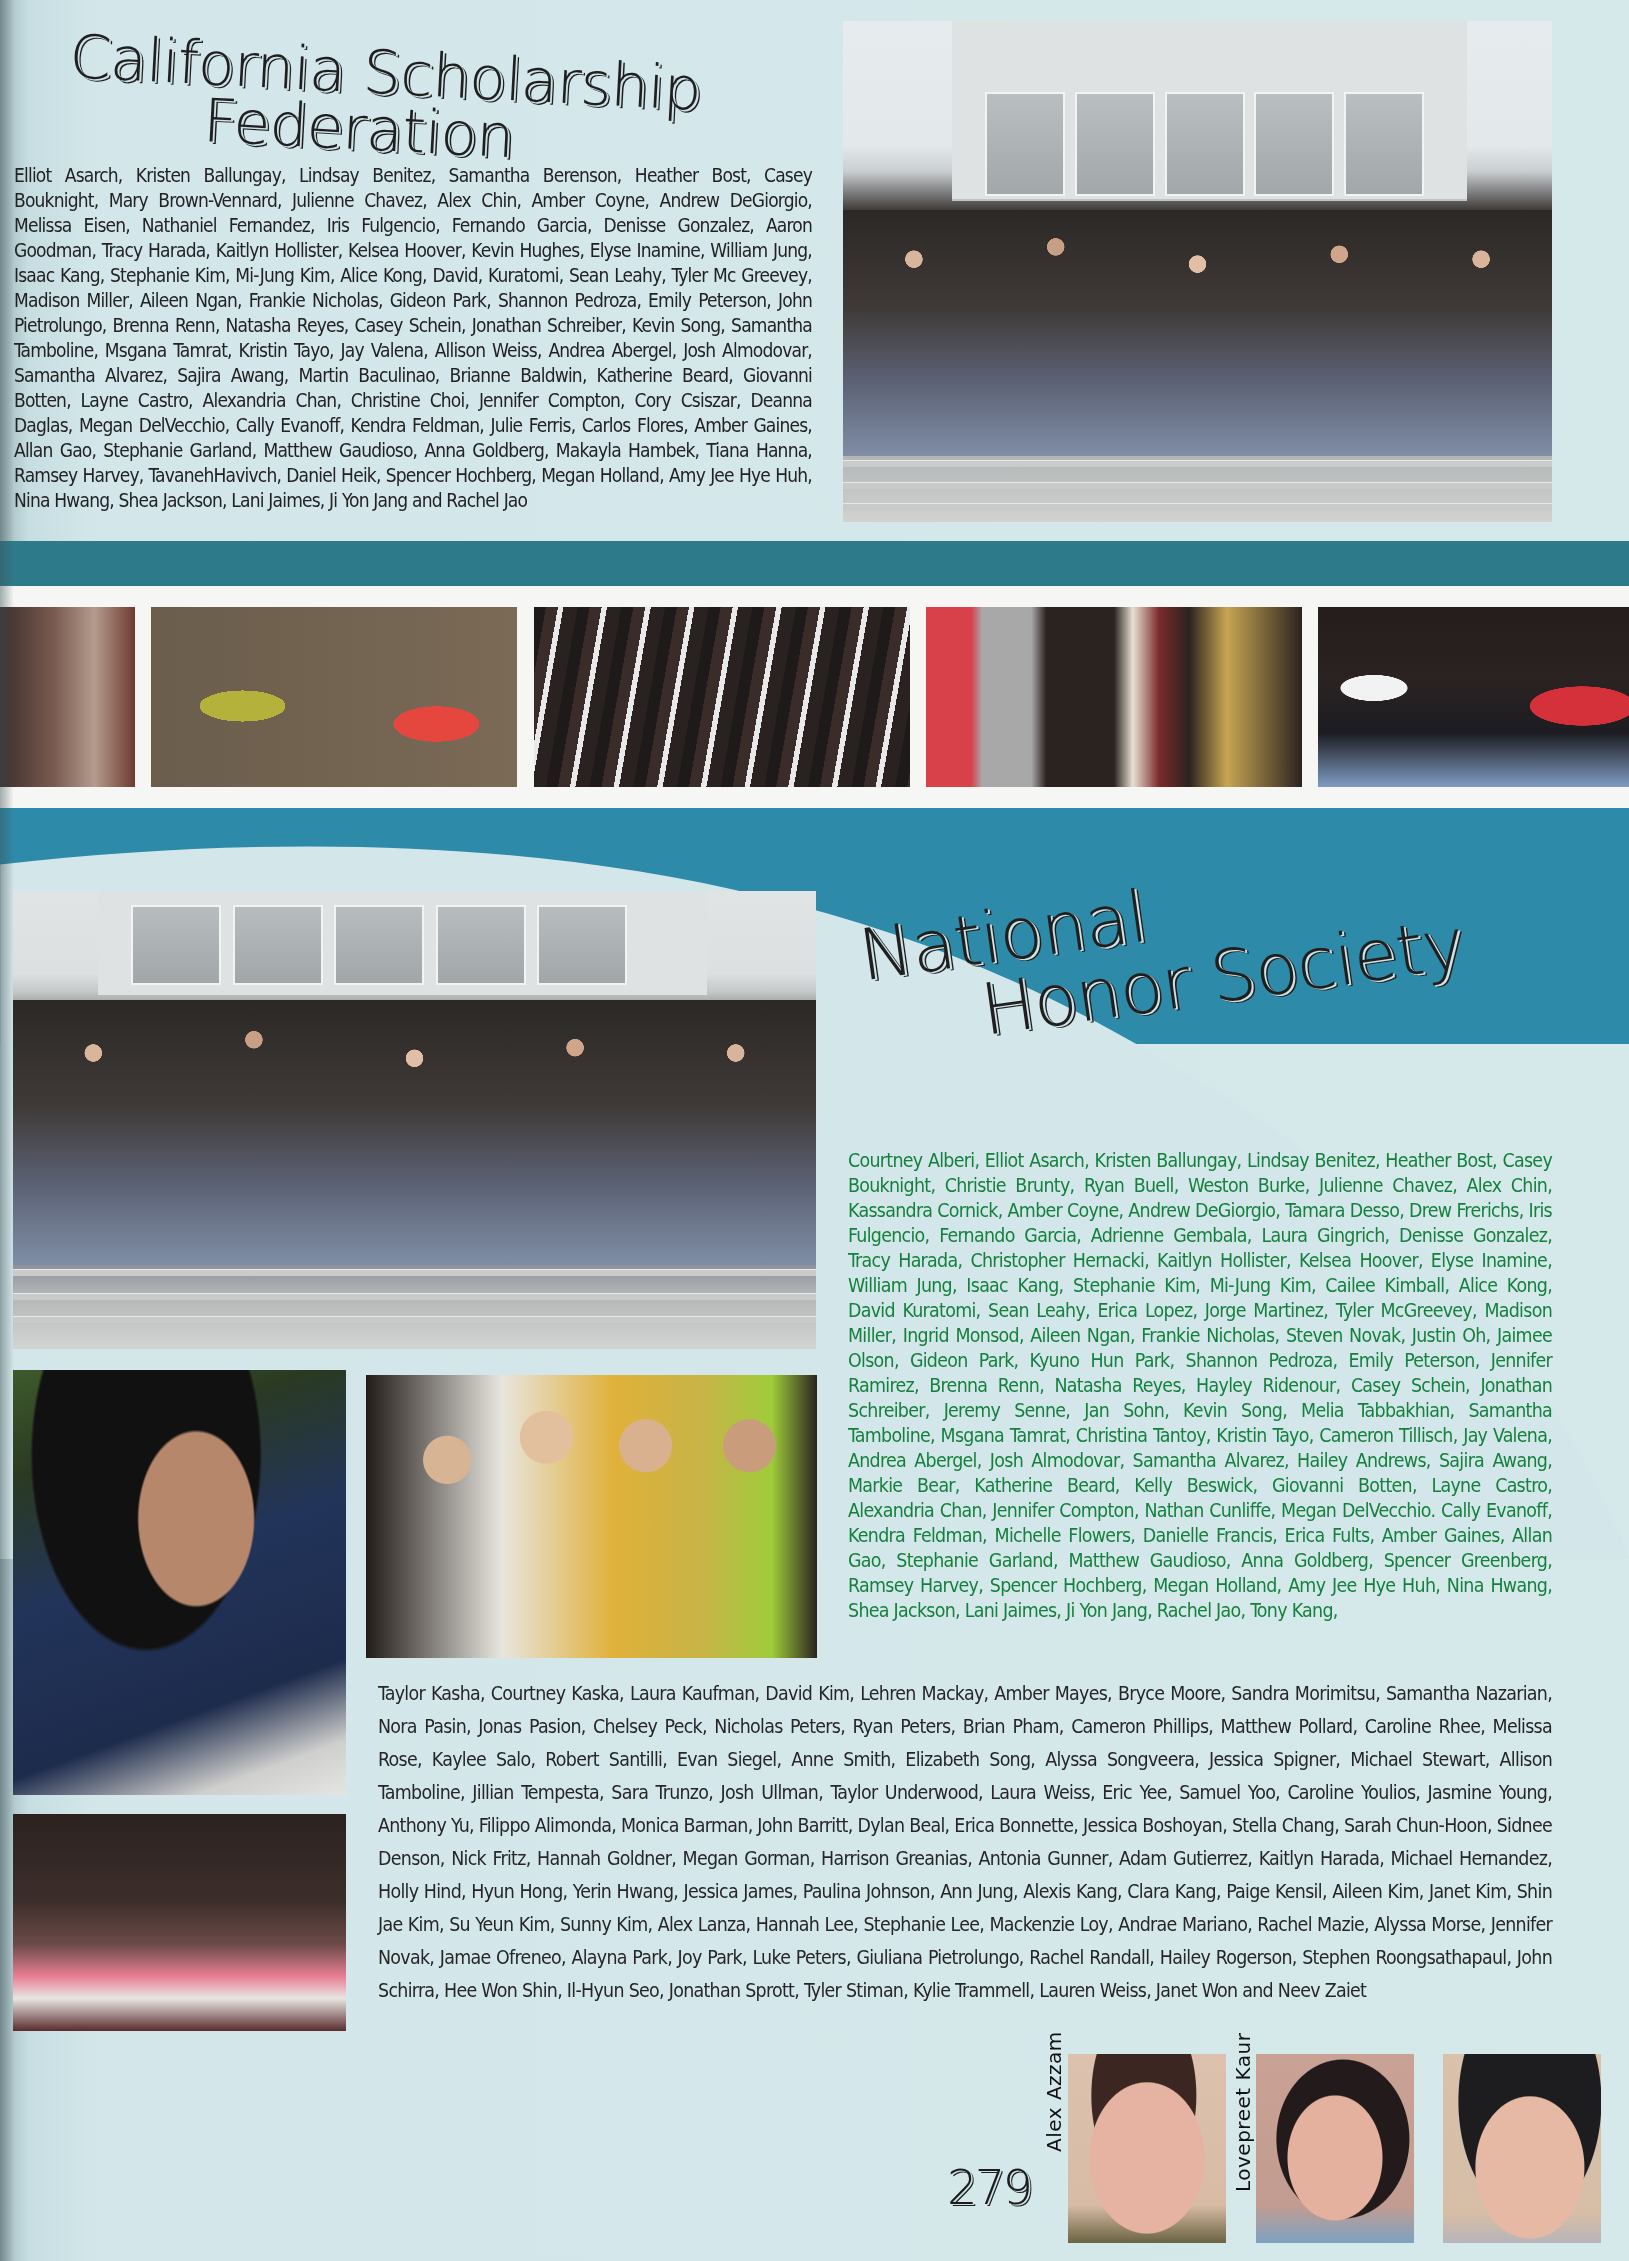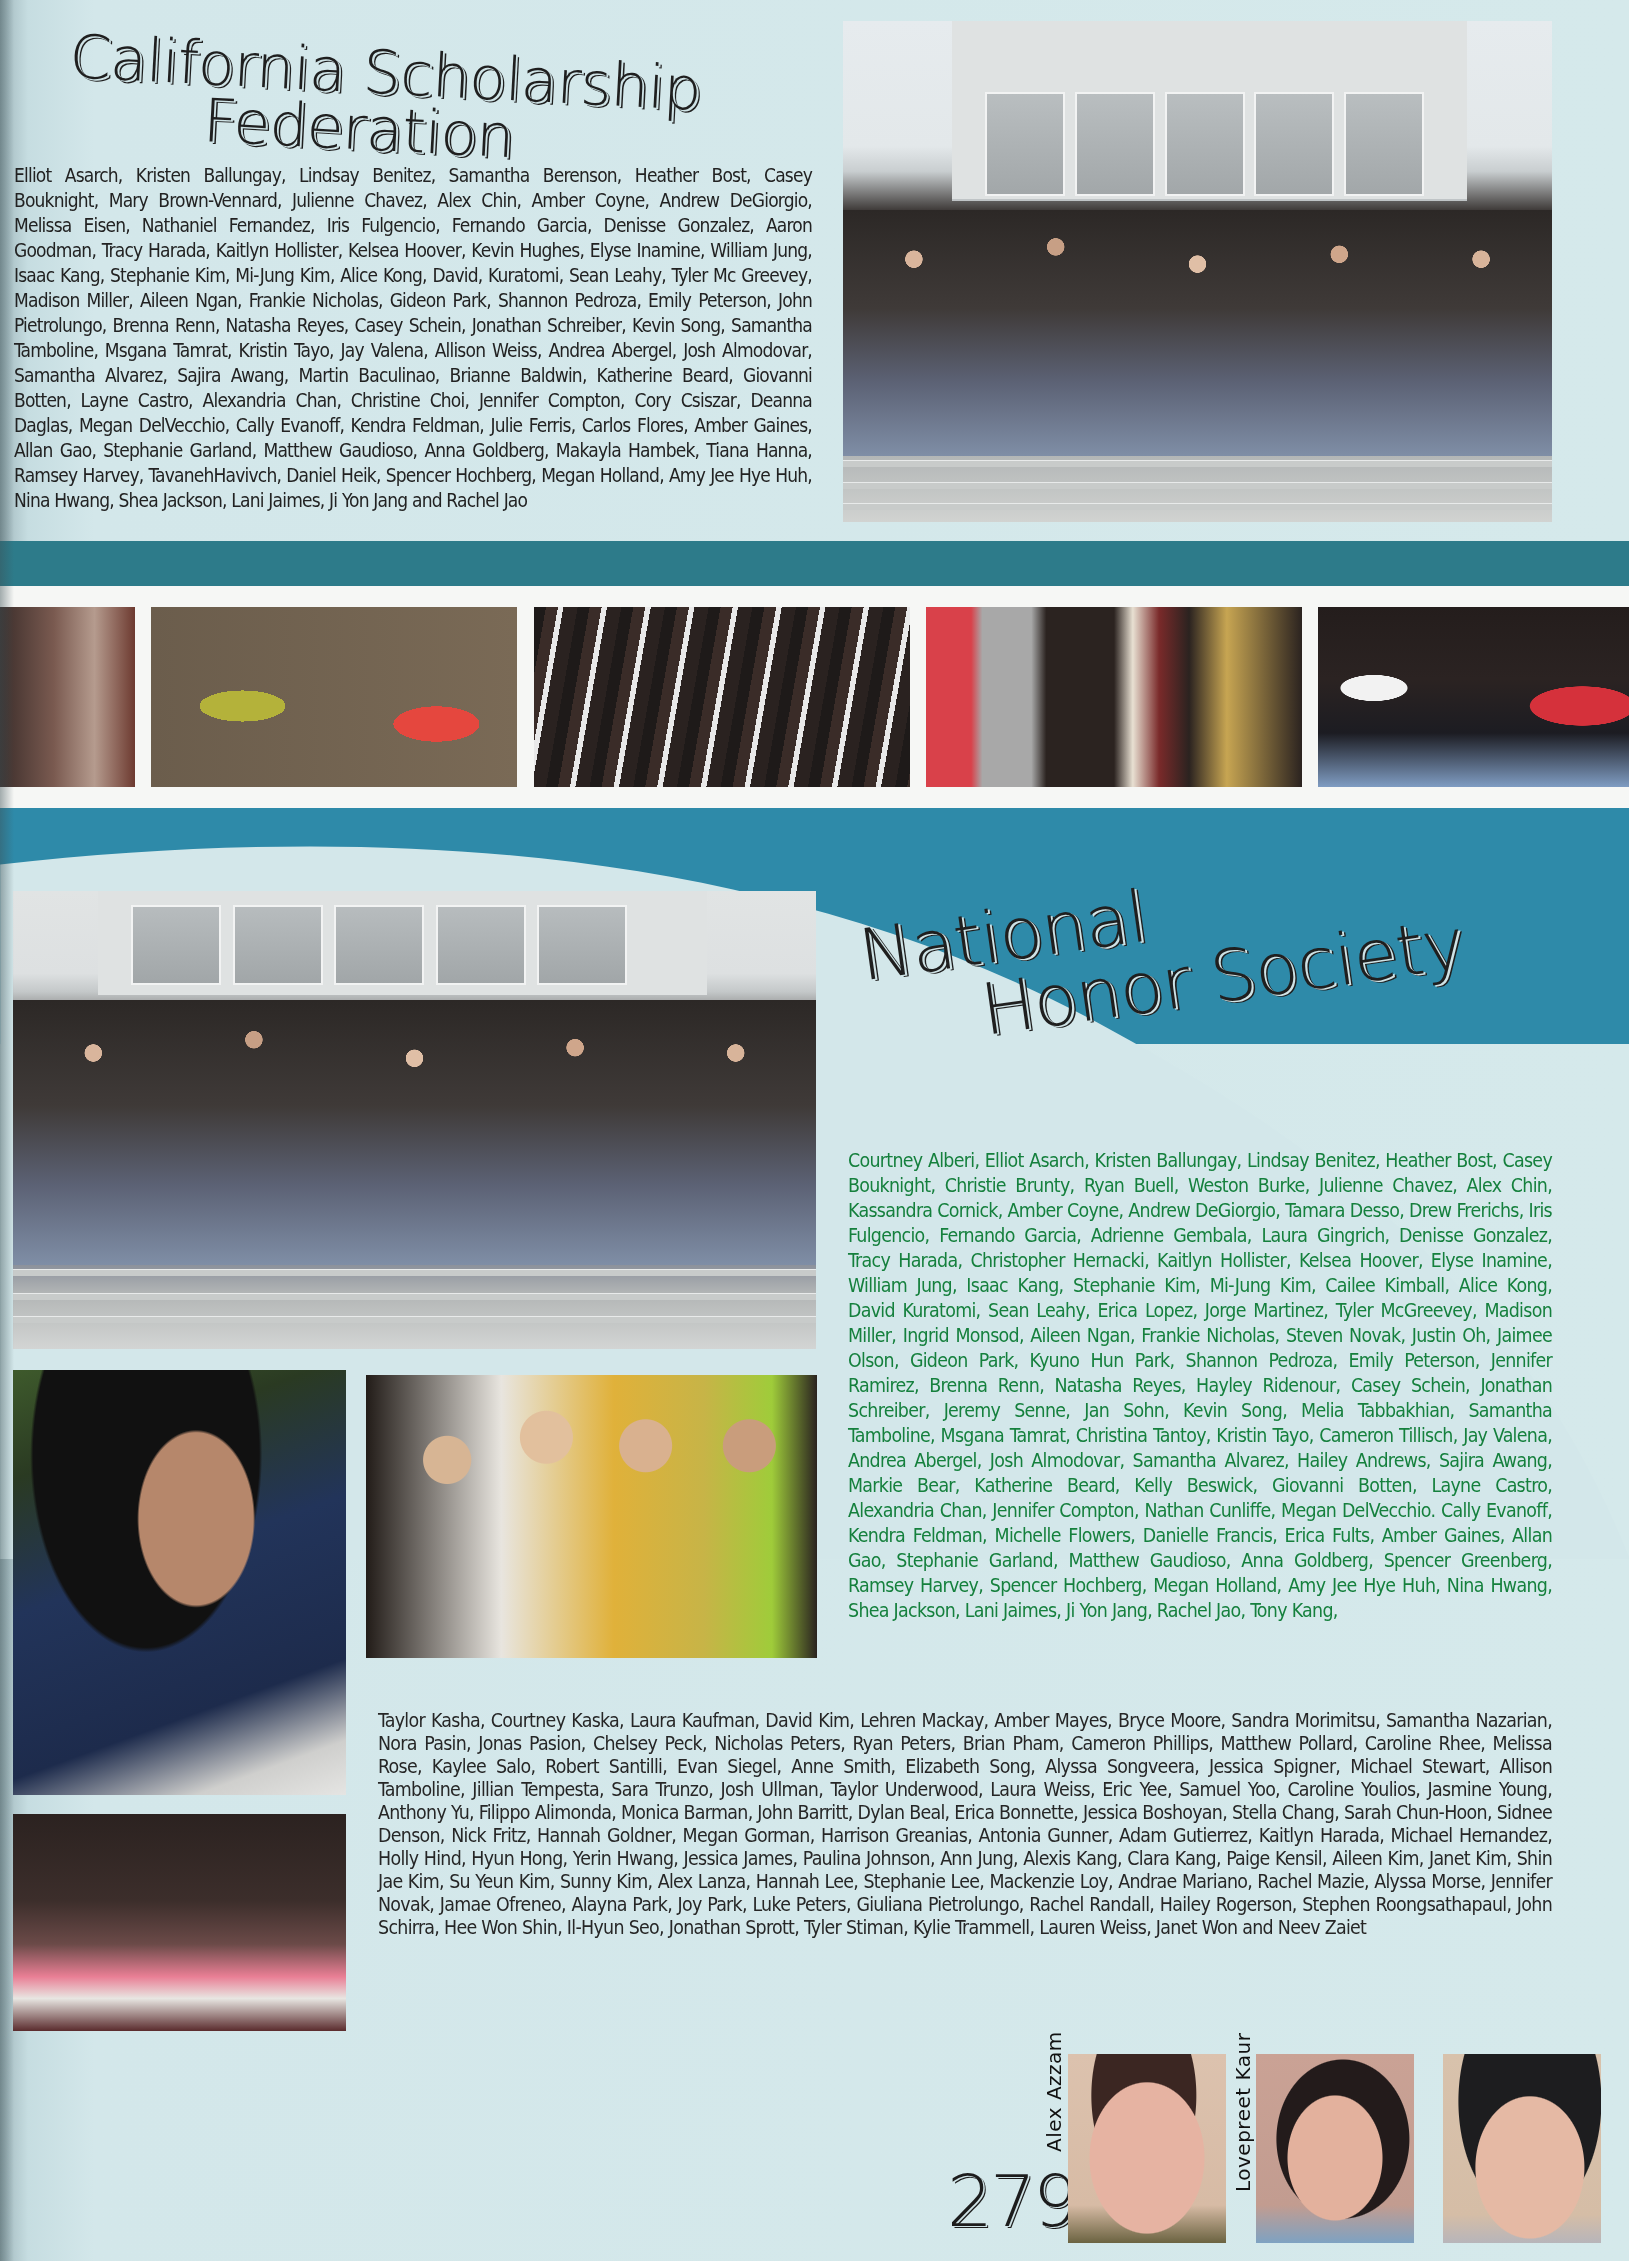--- a/index.html
+++ b/index.html
@@ -90,22 +90,22 @@
       position: absolute; left: 848px; top: 1148px; width: 704px;
       font-family: "DejaVu Sans Condensed", "DejaVu Sans", sans-serif;
       font-stretch: condensed;
       font-size: 19.4px; line-height: 25px; text-align: justify;
       letter-spacing: -0.7px; color: #15803d;
     }
     .nhs-names-b {
       position: absolute; left: 378px; top: 1677px; width: 1174px;
       font-family: "DejaVu Sans Condensed", "DejaVu Sans", sans-serif;
       font-stretch: condensed;
-      font-size: 19.4px; line-height: 23px; text-align: justify;
-      letter-spacing: -0.7px; color: #262626; margin-top: 32px;
+      font-size: 19.4px; line-height: 33px; text-align: justify;
+      letter-spacing: -0.7px; color: #262626;
     }
     .group-photo-2 {
       left: 13.2px; top: 891px; width: 803px; height: 458px;
       background: linear-gradient(180deg, #e1e4e4 0%, #dde0e1 18%, #c4c8c9 22%, #3b3634 32%, #4d4744 55%, #636b80 75%, #b3b6b6 88%, #d3d5d4 100%);
     }
     .group-photo-2 .booth {
       position: absolute; left: 85px; top: 0; width: 609px; height: 104px; background: #dfe2e2;
     }
     .group-photo-2 .booth .win {
       position: absolute; top: 14px; width: 90px; height: 80px;
@@ -124,21 +124,21 @@
                   radial-gradient(circle at 62% 25%, #d9b18f 0 26px, transparent 27px),
                   radial-gradient(circle at 85% 25%, #c99d7c 0 26px, transparent 27px),
                   linear-gradient(90deg, #221c18 0%, #e8e5df 30%, #e0b13a 55%, #c7b447 75%, #9fcc3a 90%, #2a2320 100%);
     }
     .photo-auditorium {
       left: 13.2px; top: 1814px; width: 333px; height: 217px;
       background: linear-gradient(180deg, #2b2220 0%, #3c2e2b 40%, #6b4a48 60%, #e97f95 75%, #e8e6e2 85%, #5a2b2d 100%);
     }
     .page-number {
       position: absolute; left: 947px; top: 2159px;
-      font-size: 72px; font-weight: 300; color: #1c1c1c; letter-spacing: -2.8px;
+      font-size: 48px; font-weight: 300; color: #1c1c1c; letter-spacing: -2.8px;
       text-shadow: 1.4px 0.9px 0 #cfe3e6, 2.4px 1.9px 0 #1c1c1c;
     }
     .portrait-label {
       position: absolute; font-size: 20px; color: #111;
       transform: rotate(-90deg); transform-origin: left top; white-space: nowrap;
       letter-spacing: 0.5px;
     }
     .portrait {
       position: absolute; top: 2054px; width: 158px; height: 189px;
     }

